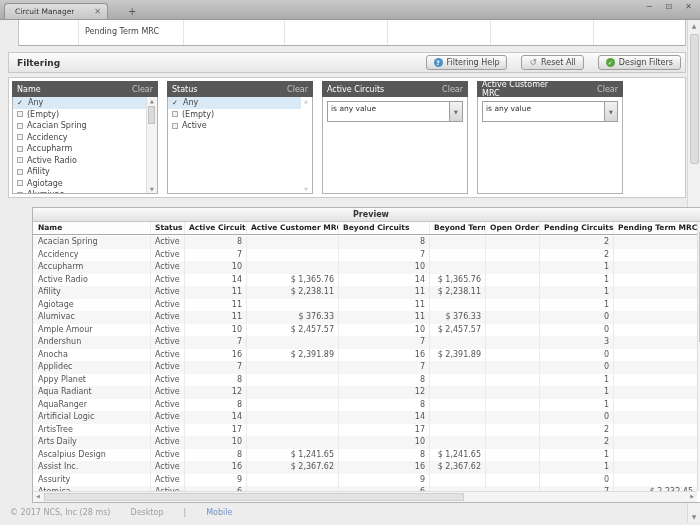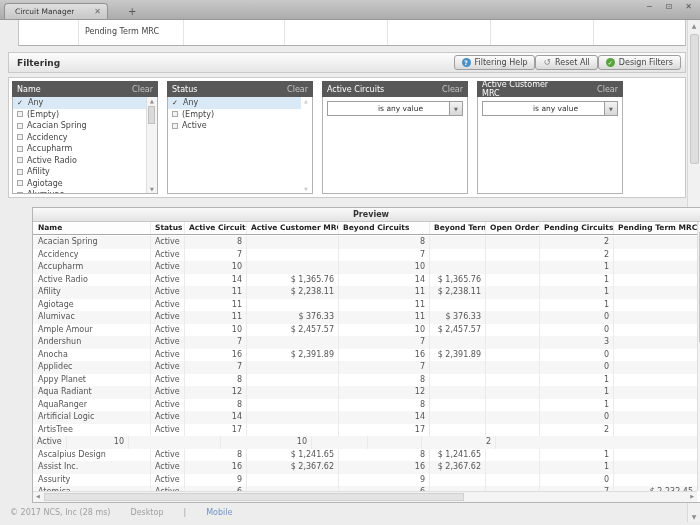--- a/index.html
+++ b/index.html
@@ -30,21 +30,21 @@
   .partial-table { position:absolute; left:18px; top:20px; width:668px; height:26px; background:#fff;
                    border-left:1px solid #c4c4c4; border-right:1px solid #c4c4c4; border-bottom:1px solid #aeaeae;
                    overflow:hidden; }
   .partial-table .vline { position:absolute; top:0; bottom:0; width:1px; background:#e4e4e4; }
   .partial-cell { position:absolute; left:66px; top:7px; font-size:8px; color:#444; white-space:nowrap; }
 
   
   .filtering-bar { position:absolute; left:8px; top:52px; width:678px; height:21px;
                    background:linear-gradient(#fcfcfc,#e6e6e6); border:1px solid #c9c9c9; }
   .filtering-title { position:absolute; left:8px; top:5px; font-size:9px; font-weight:bold; color:#333; }
-  .fbtns { position:absolute; right:4px; top:2px; display:flex; }
+  .fbtns { position:absolute; right:4px; top:2px; display:flex; gap:14px; }
   .btn { display:flex; align-items:center; gap:4px; height:15px; padding:0 7px;
          background:linear-gradient(#fdfdfd,#dadada); border:1px solid #9e9e9e; border-radius:3px;
          font-size:8px; color:#444; cursor:default; }
   .ico-circle { display:inline-flex; align-items:center; justify-content:center;
                 width:9px; height:9px; border-radius:50%; color:#fff; font-size:6px; font-weight:bold; }
   .ico-reset { font-size:9px; color:#8a8a8a; line-height:9px; }
 
   
   .filter-container { position:absolute; left:8px; top:77px; width:678px; height:121px;
                       background:#fff; border:1px solid #cacaca; display:flex; gap:9px; padding:3px; }
@@ -59,21 +59,21 @@
   .fp-item.selected { background:#d9eaf6; }
   .check { font-size:7px; color:#333; width:7px; }
   .cb { width:6px; height:6px; border:1px solid #a8a8a8; background:#f2f2f2; display:inline-block; }
   .fp-scroll { position:absolute; right:0; top:0; bottom:0; width:11px; background:#f4f4f4; border-left:1px solid #ddd; }
   .fp-scroll .arr { position:absolute; left:0; width:10px; text-align:center; font-size:5px; color:#8b8b8b; }
   .fp-scroll .arr.up { top:1px; } .fp-scroll .arr.down { bottom:1px; }
   .fp-scroll .thumb { position:absolute; left:1px; top:9px; width:7px; height:18px; background:#dadada; border:1px solid #c0c0c0; }
   .fp-scroll.ghost { background:transparent; border-left:none; }
   .fp-scroll.ghost .arr { color:#cfcfcf; }
   .dd-wrap { padding:4px; }
-  .dropdown { height:15px; border:1px solid #9e9e9e; background:#fff; display:flex; align-items:stretch;padding-left:47px; }
+  .dropdown { height:21px; border:1px solid #9e9e9e; background:#fff; display:flex; align-items:stretch; }
   .dd-text { flex:1; font-size:7.5px; color:#333; padding:2px 0 0 3px; white-space:nowrap; overflow:hidden; }
   .dd-btn { width:13px; border-left:1px solid #9e9e9e; background:linear-gradient(#f3f3f3,#d7d7d7);
             display:flex; align-items:center; justify-content:center; font-size:5px; color:#666; }
 
   
   .preview-container { position:absolute; left:8px; top:207px; width:678px; height:296px;
                        background:#fff; border:1px solid #b5b5b5;margin-left:24px; }
   .preview-title { height:14px; background:linear-gradient(#fafafa,#e3e3e3); border-bottom:1px solid #c6c6c6;
                    text-align:center; font-size:8px; font-weight:bold; color:#333; line-height:13px; }
   .pheader { position:absolute; left:0; top:14px; right:12px; height:13px; background:#fdfdfd;
@@ -450,20 +450,21 @@
         <div class="cell c1">Active</div>
         <div class="cell c2">17</div>
         <div class="cell c3"></div>
         <div class="cell c4">17</div>
         <div class="cell c5"></div>
         <div class="cell c6"></div>
         <div class="cell c7">2</div>
         <div class="cell c8"></div>
       </div>
       <div class="trow">
+        <div class="cell c0">Arts Daily</div>
         <div class="cell c1">Active</div>
         <div class="cell c2">10</div>
         <div class="cell c3"></div>
         <div class="cell c4">10</div>
         <div class="cell c5"></div>
         <div class="cell c6"></div>
         <div class="cell c7">2</div>
         <div class="cell c8"></div>
       </div>
       <div class="trow">

